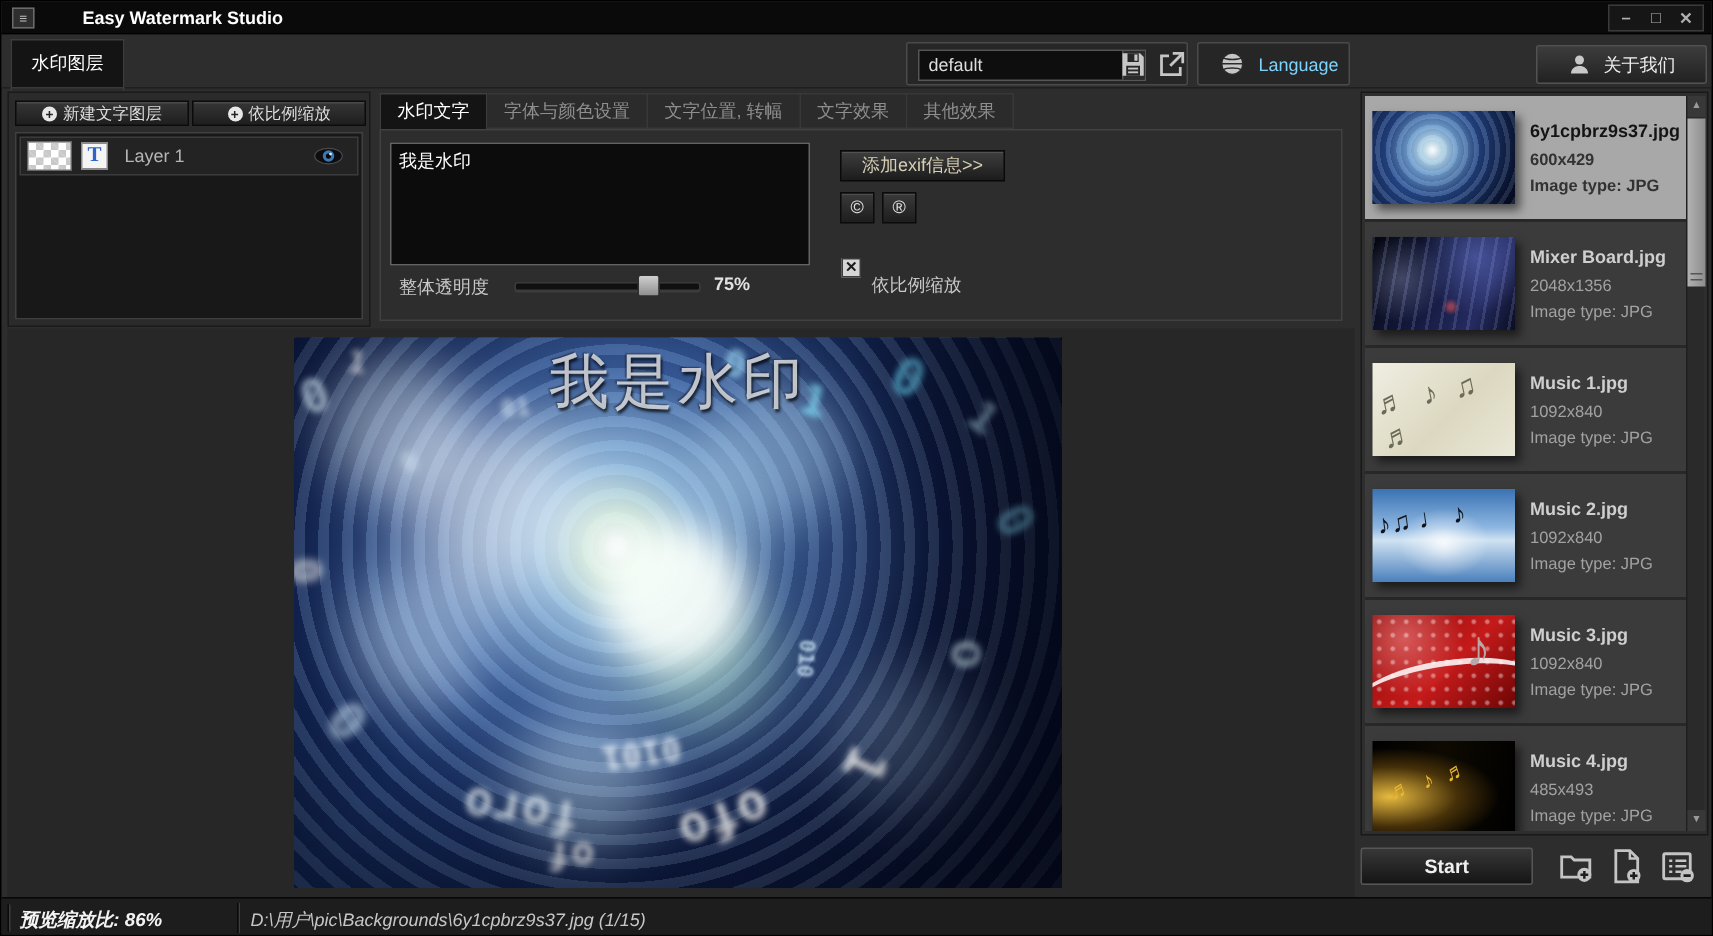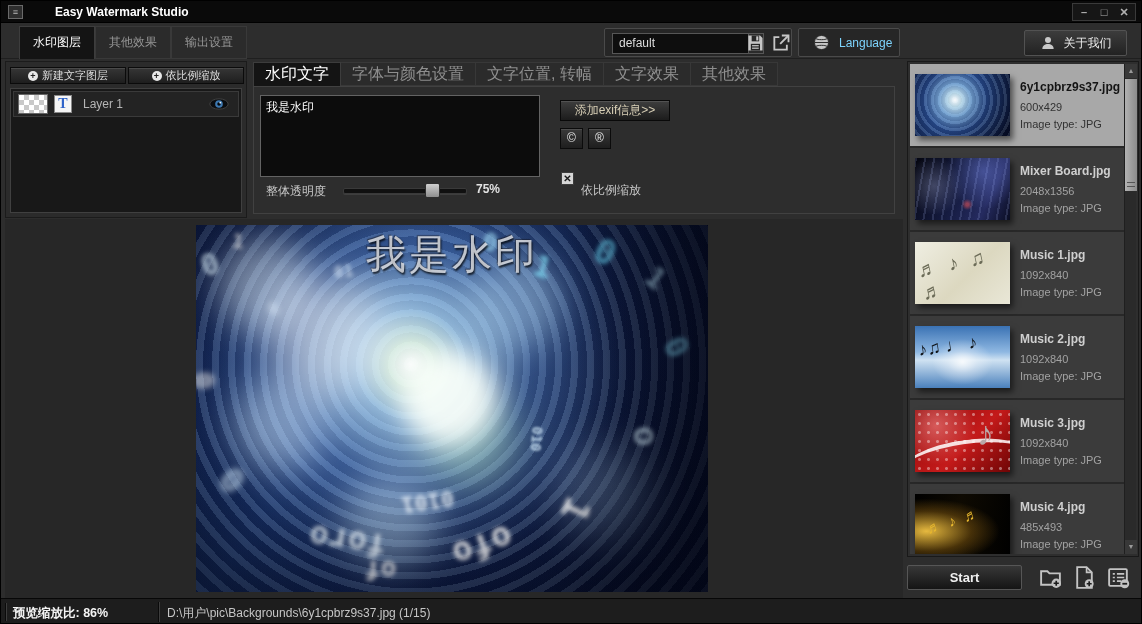--- a/index.html
+++ b/index.html
@@ -9,49 +9,49 @@
 
   
   .titlebar { position:absolute; left:0; top:0; width:100%; height:22px; background:#0a0a0a; border-bottom:1px solid #000; }
   .title-icon { position:absolute; left:7px; top:4px; width:15px; height:14px; background:#2e2e2e; border:1px solid #6a6a6a; color:#bbb; font-size:9px; line-height:12px; text-align:center; }
   .title-text { position:absolute; left:30px; top:4px; color:#fff; font-size:12px; font-weight:bold;padding-left:24px; }
   .win-controls { position:absolute; right:5px; top:2px; height:18px; display:flex; align-items:center; background:#161616; border:1px solid #3a3a3a; padding:0 5px; gap:8px; }
   .win-btn { color:#b0b0b0; font-size:11px; font-weight:bold; width:12px; text-align:center; cursor:default; }
 
   
   .toolbar { position:absolute; left:0; top:22px; width:100%; height:36px; background:#2d2d2d; border-bottom:1px solid #1f1f1f; }
-  .tl-tabs { position:absolute; left:18px; top:3px; display:flex; height:33px; }
+  .tl-tabs { position:absolute; left:6px; top:3px; display:flex; height:33px;flex-direction:column; }
   .tl-tab { padding:0 13px; font-size:12px; line-height:31px; color:#969696; background:#2b2b2b; border:1px solid #393939; }
   .tl-tab.active { background:#141414; color:#fff; border-color:#3d3d3d; border-bottom:none; }
   .group-box { position:absolute; background:#262626; border:1px solid #4a4a4a; border-radius:2px; }
   .preset-group { left:603px; top:5px; width:188px; height:29px; }
   .preset-select { position:absolute; left:7px; top:4px; width:152px; height:21px; background:#0e0e0e; border:1px solid #565656; color:#ddd; font-size:12px; line-height:19px; padding-left:6px; }
   .spinner { position:absolute; right:0; top:0; width:15px; height:19px; background:#2b2b2b; border-left:1px solid #565656; display:flex; flex-direction:column; align-items:center; justify-content:center; }
   .spinner span { font-size:6px; color:#aaa; line-height:7px; }
   .tool-icon-btn { position:absolute; top:2px; width:24px; height:24px; display:flex; align-items:center; justify-content:center; }
   .lang-group { left:797px; top:5px; width:102px; height:29px; display:flex; align-items:center; }
   .lang-label { color:#7dd3fc; font-size:12px; margin-left:9px; }
-  .about-btn { position:absolute; left:1023px; top:7px; width:103px; height:26px; background:linear-gradient(#3c3c3c,#222); border:1px solid #525252; border-radius:2px; display:flex; align-items:center; justify-content:center; gap:8px; color:#eee; font-size:12px; }
+  .about-btn { position:absolute; left:1023px; top:7px; width:114px; height:26px; background:linear-gradient(#3c3c3c,#222); border:1px solid #525252; border-radius:2px; display:flex; align-items:center; justify-content:center; gap:8px; color:#eee; font-size:12px; }
 
   
   .layers-panel { position:absolute; left:4px; top:60px; width:242px; height:157px; background:#2b2b2b; border:1px solid #1b1b1b; }
   .layer-btn { position:absolute; top:5px; height:17px; width:116px; background:linear-gradient(#363636,#1e1e1e); border:1px solid #0b0b0b; box-shadow:inset 0 1px 0 #4a4a4a; color:#ddd; font-size:11px; display:flex; align-items:center; justify-content:center; gap:4px; }
   .circle-plus { width:10px; height:10px; border-radius:50%; background:#e8e8e8; color:#222; font-size:9px; line-height:10px; text-align:center; font-weight:bold; }
   .layer-listbox { position:absolute; left:4px; top:26px; width:232px; height:125px; background:#181818; border:1px solid #404040; padding:2px; }
   .layer-row { height:26px; background:#232323; border:1px solid #3a3a3a; display:flex; align-items:center; }
   .checker { width:30px; height:20px; margin-left:4px; background-color:#fff;
     background-image:linear-gradient(45deg,#c9c9c9 25%,transparent 25%,transparent 75%,#c9c9c9 75%),linear-gradient(45deg,#c9c9c9 25%,transparent 25%,transparent 75%,#c9c9c9 75%);
     background-size:10px 10px; background-position:0 0,5px 5px; border:1px solid #666; }
   .t-badge { width:18px; height:18px; margin-left:6px; background:#f5f5f5; border:1px solid #8a8a8a; color:#2f63c8; font-family:"Liberation Serif",serif; font-weight:bold; font-size:14px; line-height:16px; text-align:center; }
   .layer-name { margin-left:11px; color:#b5b5b5; font-size:12px; }
   .eye-wrap { margin-left:auto; margin-right:9px; display:flex; }
 
   
   .wm-tabs { position:absolute; left:252px; top:61px; display:flex; height:24px; }
-  .wm-tab { padding:0 11px; font-size:16px; line-height:22px; color:#8e8e8e; background:#2b2b2b; border:1px solid #383838; border-left:none; }
+  .wm-tab { padding:0 11px; font-size:12px; line-height:22px; color:#8e8e8e; background:#2b2b2b; border:1px solid #383838; border-left:none; }
   .wm-tab:first-child { border-left:1px solid #383838; }
   .wm-tab.active { background:#141414; color:#fff; border:1px solid #3d3d3d; border-bottom:none; }
   .wm-box { position:absolute; left:252px; top:85px; width:642px; height:128px; background:#2d2d2d; border:1px solid #414141; }
   .wm-textarea { position:absolute; left:6px; top:8px; width:280px; height:82px; background:#0c0c0c; border:1px solid #636363; color:#fff; font-size:12px; padding:3px 5px; cursor:text; }
   .exif-btn { position:absolute; left:306px; top:13px; width:110px; height:21px; background:linear-gradient(#3e3e3e,#1c1c1c); border:1px solid #090909; box-shadow:inset 0 1px 0 #525252; color:#d8cfb6; font-size:12px; line-height:19px; text-align:center; }
   .sym-btn { position:absolute; top:41px; width:23px; height:21px; background:linear-gradient(#3a3a3a,#1e1e1e); border:1px solid #0b0b0b; box-shadow:inset 0 1px 0 #4e4e4e; color:#e6e6e6; font-size:12px; line-height:19px; text-align:center; }
   .chk-row { position:absolute; left:307px; top:71px; display:flex; align-items:center; gap:7px; }
   .chk-box { width:13px; height:13px; background:#d6d6d6; border:1px solid #3d3d3d; color:#1a1a1a; font-size:10px; font-weight:bold; line-height:12px; text-align:center; }
   .chk-label { color:#c8c8c8; font-size:12px;margin-top:24px; }
   .opacity-label { position:absolute; left:12px; top:96px; color:#c8c8c8; font-size:12px; }
@@ -77,21 +77,21 @@
   .right-panel { position:absolute; left:906px; top:60px; width:232px; height:496px; background:#2e2e2e; border:1px solid #191919; }
   .img-list { position:absolute; left:2px; top:2px; width:214px; height:490px; background:#303030; overflow:hidden; }
   .img-item { position:relative; height:84px; background:#3b3b3b; border-bottom:2px solid #282828; display:flex; align-items:center; padding-left:5px; }
   .img-item.selected { background:#a8a8a8; }
   .thumb { width:95px; height:62px; flex:none; box-shadow:3px 4px 6px rgba(0,0,0,0.55); }
   .img-info { margin-left:10px; }
   .img-name { font-size:12px; font-weight:bold; color:#cfcfcf; }
   .img-dims { font-size:11px; color:#a2a2a2; margin-top:7px; }
   .img-type { font-size:11px; color:#a2a2a2; margin-top:5px; }
   .img-item.selected .img-name { color:#141414; }
-  .img-item.selected .img-dims, .img-item.selected .img-type { color:#323232; }
+  .img-item.selected .img-dims, .img-item.selected .img-type { color:#323232;font-weight:bold; }
 
   
   .binary-tunnel { background:
       radial-gradient(circle at 42% 42%, rgba(255,255,255,0.97) 0%, rgba(210,240,250,0.85) 10%, rgba(140,190,235,0.7) 25%, rgba(50,90,165,0.45) 48%, rgba(4,10,34,0.5) 90%),
       repeating-radial-gradient(circle at 42% 42%, rgba(205,233,255,0.25) 0 3px, rgba(8,16,44,0.3) 3px 7px),
       linear-gradient(125deg,#10204a,#1d3d78 40%,#05091c); }
   .mixer-board { background:
       radial-gradient(circle at 72% 22%, rgba(130,150,255,0.4), transparent 45%),
       radial-gradient(circle at 20% 45%, rgba(200,210,255,0.28), transparent 35%),
       radial-gradient(circle at 55% 75%, rgba(255,90,90,0.5) 2%, transparent 8%),
@@ -119,21 +119,21 @@
   .sb-btn { position:absolute; left:0; width:12px; height:14px; background:#383838; color:#9a9a9a; font-size:7px; line-height:14px; text-align:center; }
   .sb-up { top:0; } .sb-down { bottom:0; }
   .sb-thumb { position:absolute; left:0; top:15px; width:12px; height:112px; background:linear-gradient(90deg,#b2b2b2,#8c8c8c); }
   .sb-grip { position:absolute; left:2px; bottom:4px; width:8px; height:5px; border-top:1px solid #555; border-bottom:1px solid #555; }
 
   
   .start-btn { position:absolute; left:906px; top:564px; width:115px; height:25px; background:linear-gradient(#373737,#151515); border:1px solid #565656; border-radius:2px; color:#f0f0f0; font-size:13px; font-weight:bold; text-align:center; line-height:23px; }
   .action-icon { position:absolute; top:563px; width:27px; height:27px; display:flex; align-items:center; justify-content:center; }
 
   
-  .statusbar { position:absolute; left:0; top:597px; width:100%; height:27px; background:#1d1d1d; border-top:1px solid #070707; }
+  .statusbar { position:absolute; left:0; top:597px; width:100%; height:27px; background:#1d1d1d; border-top:1px solid #070707;font-style:italic; }
   .sb-gripline { position:absolute; left:4px; top:4px; width:2px; height:18px; border-left:1px solid #0a0a0a; border-right:1px solid #3d3d3d; }
   .zoom-text { position:absolute; left:12px; top:6px; font-size:12.5px; font-weight:bold; color:#f4f4f4; }
   .sb-divider { position:absolute; left:157px; top:3px; width:2px; height:20px; border-left:1px solid #0a0a0a; border-right:1px solid #3d3d3d; }
   .path-text { position:absolute; left:166px; top:6px; font-size:12px; color:#c6c6c6; }
 </style>
 </head>
 <body>
 
 <div id="app">
 

